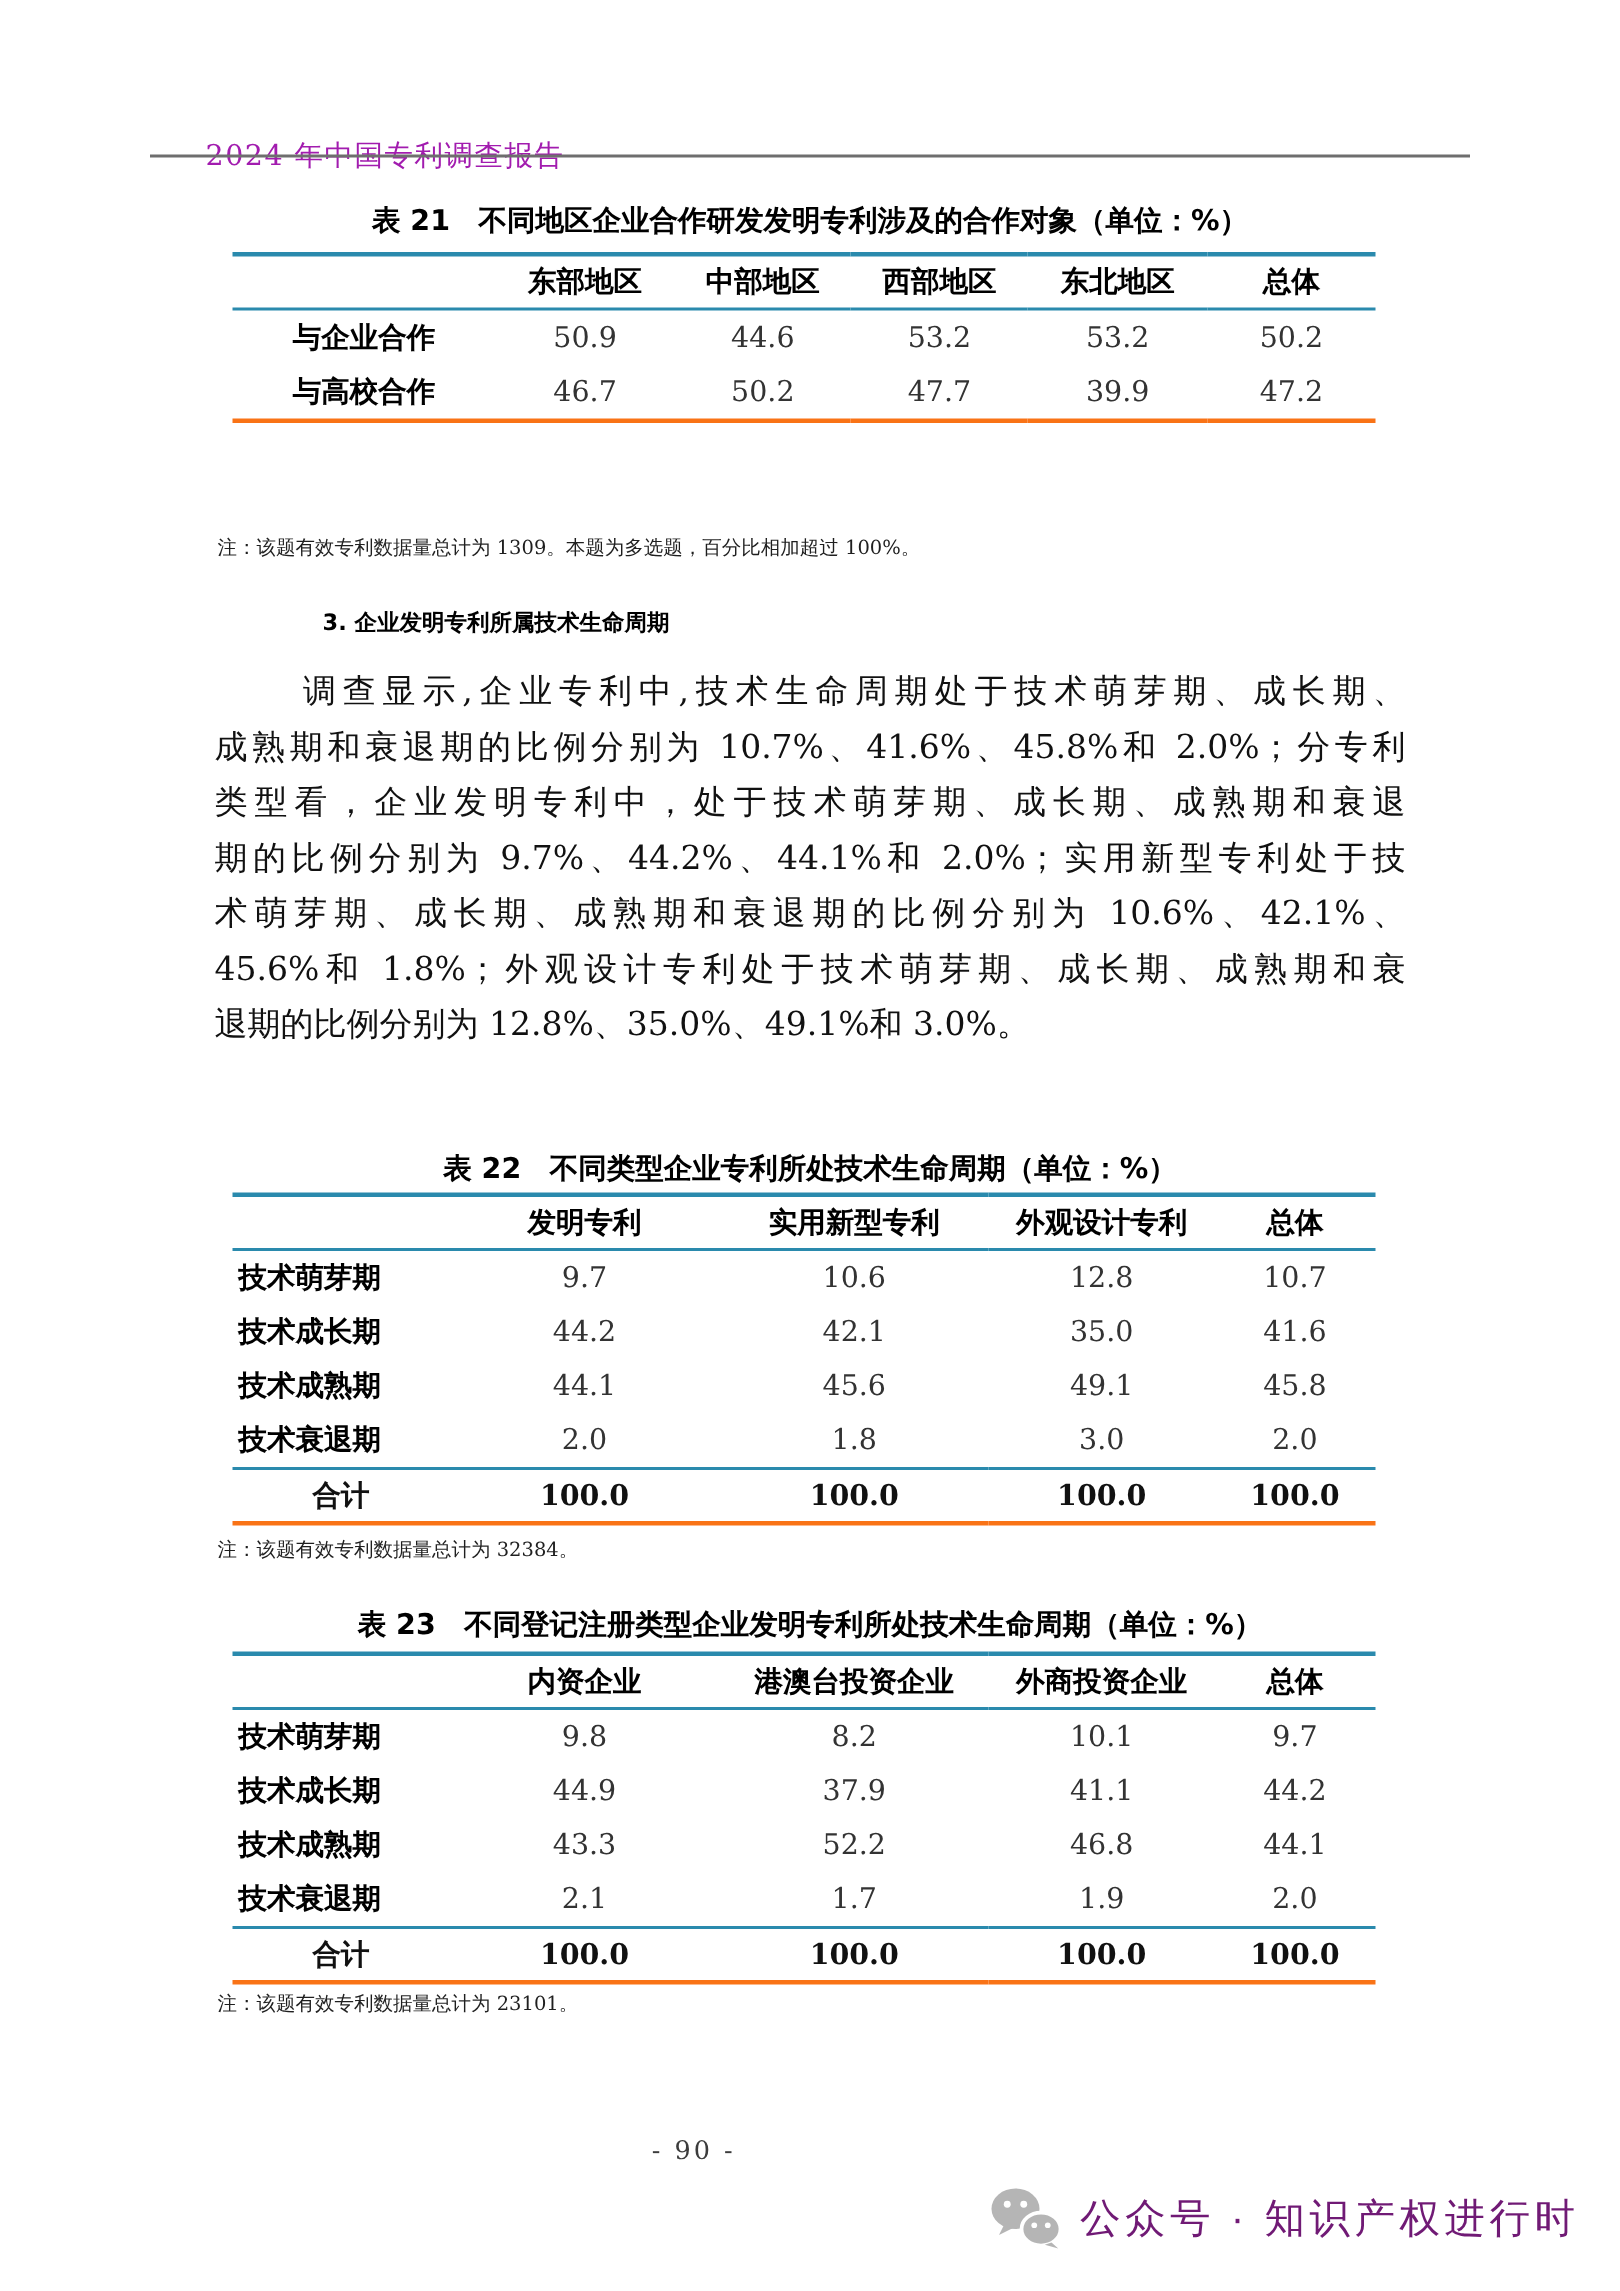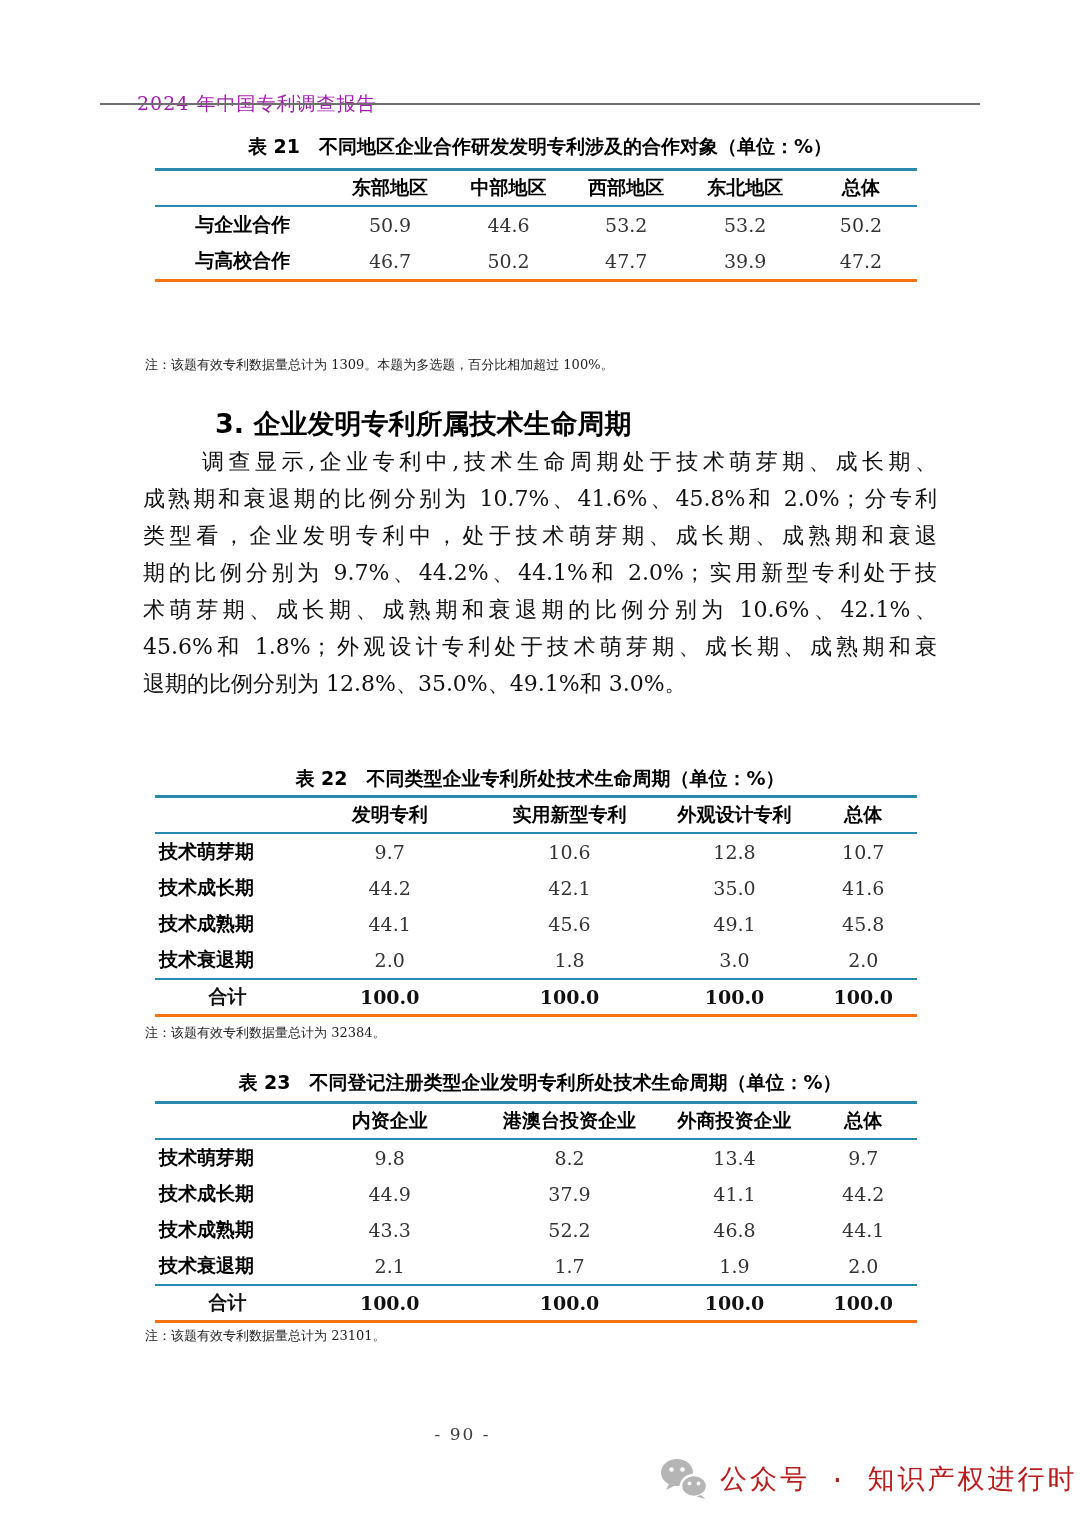--- a/index.html
+++ b/index.html
@@ -58,42 +58,42 @@
   .note{
     position:absolute; left:145px;
     font-family:"DejaVu Serif", serif;
     font-size:13px; color:#1f1f1f;
   }
   #t21-note{top:356px;}
   #t22-note{top:1024px;}
   #t23-note{top:1327px;}
   .sec-heading{
     position:absolute; left:215px; top:406px;
-    font-size:27px; font-weight:bold; color:#000; margin:0;
+    font-size:15px; font-weight:bold; color:#000; margin:0;
   }
   .para{
     position:absolute; left:143px; top:443px; width:794px;
     font-family:"DejaVu Serif", serif;
     font-size:22px; color:#111; line-height:37px;
   }
   .para .line{text-align:justify; text-align-last:justify;}
   .para .line.first{text-indent:59px;}
   .para .line.last{text-align-last:left;}
   .page-number{
     position:absolute; left:0; top:1424px; width:925px;
     text-align:center; font-family:"DejaVu Serif", serif;
     font-size:17px; color:#3c3c3c; letter-spacing:2px;
   }
   .watermark{
     position:absolute; left:660px; top:1458px;
     display:flex; align-items:center; gap:10px;
   }
   .watermark .wm-text{
-    font-size:27px; color:#b91c1c; letter-spacing:3px;
-    font-family:Liberation Mono, monospace;
+    font-size:27px; color:#701a75; letter-spacing:3px;
+    font-family:Liberation Sans, sans-serif;
   }
   .wm-icon{width:50px; height:42px; flex:0 0 auto;}
 </style>
 </head>
 <body>
 
 <div class="page">
 
   <div class="doc-header-title">2024 年中国专利调查报告</div>
   <div class="doc-header-rule"></div>
@@ -224,21 +224,21 @@
           <th>港澳台投资企业</th>
           <th>外商投资企业</th>
           <th>总体</th>
         </tr>
       </thead>
       <tbody>
         <tr>
           <td class="lbl left">技术萌芽期</td>
           <td>9.8</td>
           <td>8.2</td>
-          <td>13.4</td>
+          <td>10.1</td>
           <td>9.7</td>
         </tr>
         <tr>
           <td class="lbl left">技术成长期</td>
           <td>44.9</td>
           <td>37.9</td>
           <td>41.1</td>
           <td>44.2</td>
         </tr>
         <tr>

